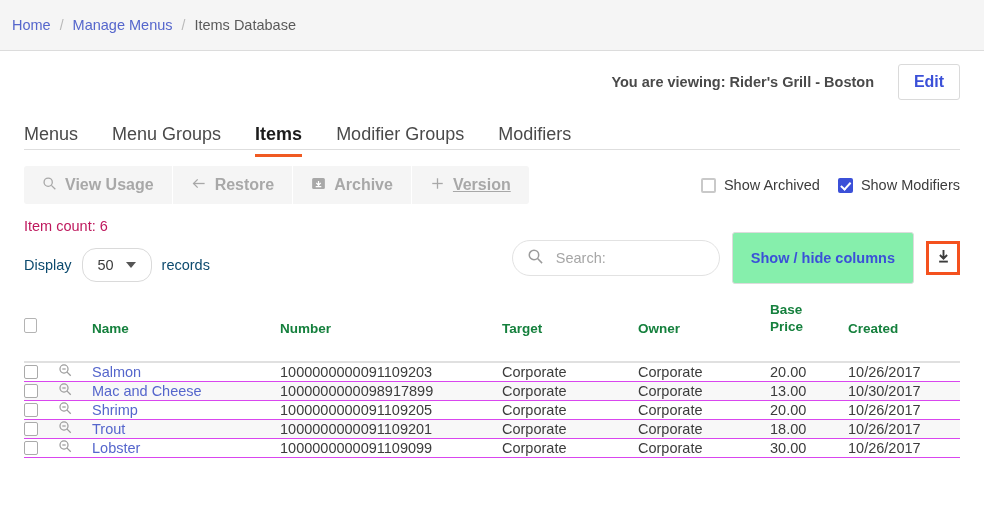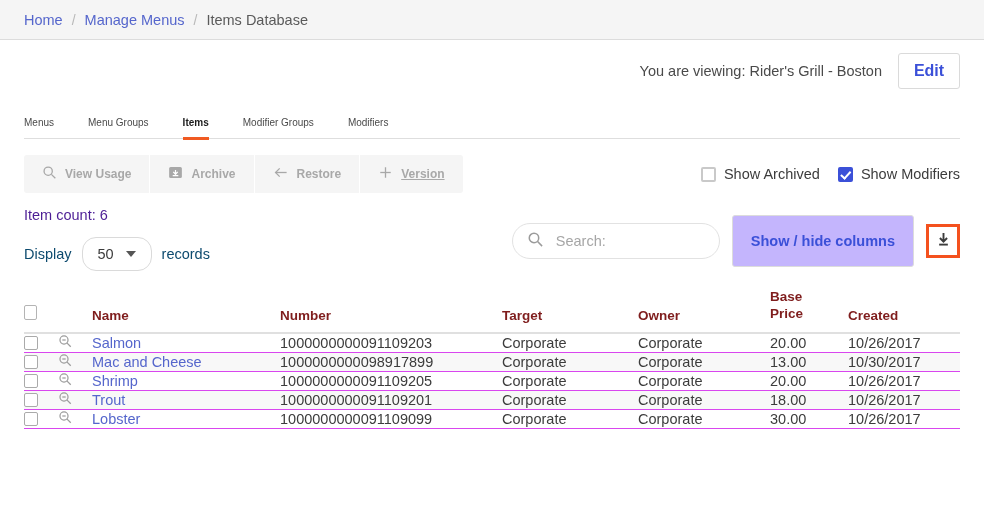--- a/index.html
+++ b/index.html
@@ -11,26 +11,26 @@
     height: 532px;
     overflow: hidden;
     background: #ffffff;
     font-family: "Liberation Sans", sans-serif;
     color: #3c3c3c;
     -webkit-font-smoothing: antialiased;
   }
 
   
   .breadcrumb-bar {
-    height: 40px;
+    height: 51px;
     background: #f5f5f5;
     border-bottom: 1px solid #dcdcdc;
     display: flex;
     align-items: center;
-    padding: 0 0 0 24px;
+    padding: 0 0 0 12px;
     box-sizing: border-box;
   }
   .crumb {
     font-size: 14.5px;
     color: #5566cc;
     text-decoration: none;
     white-space: nowrap;
   }
   .crumb.current {
     color: #5a5a5a;
@@ -46,22 +46,23 @@
     display: flex;
     justify-content: flex-end;
     align-items: center;
     padding: 14px 24px 0 24px;
     height: 48px;
     box-sizing: border-box;
   }
   .viewing-text {
     font-size: 14.5px;
     color: #4a4a4a;
-    margin-right: 16px;
-    white-space: nowrap;
+    margin-right: 24px;
+    white-space: nowrap;
+    font-weight: bold;
   }
   .edit-btn {
     width: 62px;
     height: 36px;
     border: 1px solid #dadada;
     border-radius: 3px;
     background: #ffffff;
     color: #3b50d8;
     font-weight: bold;
     font-size: 16px;
@@ -75,28 +76,28 @@
 
   
   .tabs {
     margin: 14px 24px 0 24px;
     border-bottom: 1px solid #dedede;
     display: flex;
     align-items: flex-end;
     height: 36px;
   }
   .tab {
-    font-size: 10px;
+    font-size: 18px;
     color: #4a4a4a;
     padding: 0 0 9px 0;
     margin-right: 34px;
     cursor: pointer;
     border-bottom: 3px solid transparent;
     position: relative;
-    top: 2px;
+    top: 8px;
     white-space: nowrap;
   }
   .tab.active {
     color: #1c1c1c;
     font-weight: bold;
     border-bottom-color: #f05a22;
   }
 
   
   .toolbar-row {
@@ -112,21 +113,21 @@
     height: 38px;
   }
   .tb-btn {
     display: flex;
     align-items: center;
     gap: 8px;
     background: #f5f5f5;
     border: none;
     border-right: 1px solid #ffffff;
     color: #a8a8a8;
-    font-size: 12px;
+    font-size: 16px;
     font-weight: bold;
     font-family: "Liberation Sans", sans-serif;
     padding: 0 18px;
     cursor: default;
     white-space: nowrap;
   }
   .tb-btn:first-child { border-radius: 3px 0 0 3px; }
   .tb-btn:last-child { border-radius: 0 3px 3px 0; border-right: none; text-decoration: underline; }
 
   .cb-row {
@@ -174,21 +175,21 @@
 
   
   .mid-row {
     margin: 14px 24px 0 24px;
     display: flex;
     align-items: flex-start;
     justify-content: space-between;
   }
   .count-text {
     font-size: 14.5px;
-    color: #4c1d95;
+    color: #be185d;
   }
   .display-row {
     display: flex;
     align-items: center;
     gap: 10px;
     margin-top: 14px;
   }
   .display-label, .records-label {
     font-size: 14.5px;
     color: #0c4a6e;
@@ -212,21 +213,21 @@
     width: 0; height: 0;
     border-left: 5px solid transparent;
     border-right: 5px solid transparent;
     border-top: 6px solid #555555;
   }
 
   .search-group {
     display: flex;
     align-items: center;
     gap: 12px;
-    margin-top: 8px;
+    margin-top: 14px;
   }
   .search-pill {
     width: 208px;
     height: 36px;
     border: 1px solid #e2e2e2;
     border-radius: 18px;
     background: #ffffff;
     display: flex;
     align-items: center;
     padding: 0 14px;
@@ -241,21 +242,21 @@
     font-family: "Liberation Sans", sans-serif;
     width: 100%;
     background: transparent;
   }
   .search-input::placeholder { color: #a6a6a6; }
 
   .cols-btn {
     height: 52px;
     border: 1px solid #dcdcdc;
     border-radius: 3px;
-    background: #c4b5fd;
+    background: #86efac;
     color: #3b50d8;
     font-weight: bold;
     font-size: 14.5px;
     font-family: "Liberation Sans", sans-serif;
     padding: 0 18px;
     cursor: pointer;
     white-space: nowrap;
   }
   .dl-btn {
     width: 34px;
@@ -275,23 +276,23 @@
     margin: 18px 24px 0 24px;
   }
   table {
     width: 100%;
     border-collapse: collapse;
     table-layout: fixed;
   }
   thead th {
     font-size: 13.5px;
     font-weight: bold;
-    color: #7f1d1d;
+    color: #15803d;
     text-align: left;
-    padding: 0 0 9px 0;
+    padding: 0 0 25px 0;
     vertical-align: bottom;
     border-bottom: 2px solid #e0e0e0;
   }
   tbody td {
     font-size: 14.5px;
     color: #3c3c3c;
     padding: 0 0;
     border-bottom: 1px solid #d946ef;
     white-space: nowrap;
     overflow: hidden;
@@ -363,36 +364,36 @@
         <svg width="15" height="15" viewBox="0 0 16 16" fill="none" stroke="#a8a8a8" stroke-width="1.4">
           <circle cx="6.6" cy="6.6" r="4.4"></circle>
           <line x1="10" y1="10" x2="14.2" y2="14.2"></line>
         </svg>
       </span>
       <span>View Usage</span>
     </button>
 
     <button class="tb-btn">
       <span>
+        <svg width="16" height="15" viewBox="0 0 16 16" stroke="#a8a8a8" stroke-width="1.4" fill="none">
+          <line x1="14" y1="8" x2="2.4" y2="8"></line>
+          <path d="M6.6 3.6 L2.2 8 L6.6 12.4"></path>
+        </svg>
+      </span>
+      <span>Restore</span>
+    </button>
+
+    <button class="tb-btn">
+      <span>
         <svg width="15" height="15" viewBox="0 0 16 16">
           <rect x="1.2" y="2.2" width="13.6" height="11.6" rx="1.6" fill="#a8a8a8"></rect>
           <path d="M8 5.2 L8 9.4 M5.6 7.4 L8 9.9 L10.4 7.4 M5 11.4 L11 11.4" stroke="#ffffff" stroke-width="1.3" fill="none"></path>
         </svg>
       </span>
       <span>Archive</span>
-    </button>
-
-    <button class="tb-btn">
-      <span>
-        <svg width="16" height="15" viewBox="0 0 16 16" stroke="#a8a8a8" stroke-width="1.4" fill="none">
-          <line x1="14" y1="8" x2="2.4" y2="8"></line>
-          <path d="M6.6 3.6 L2.2 8 L6.6 12.4"></path>
-        </svg>
-      </span>
-      <span>Restore</span>
     </button>
 
     <button class="tb-btn">
       <span>
         <svg width="15" height="15" viewBox="0 0 16 16" stroke="#a8a8a8" stroke-width="1.4">
           <line x1="8" y1="2.4" x2="8" y2="13.6"></line>
           <line x1="2.4" y1="8" x2="13.6" y2="8"></line>
         </svg>
       </span>
       <span>Version</span>

